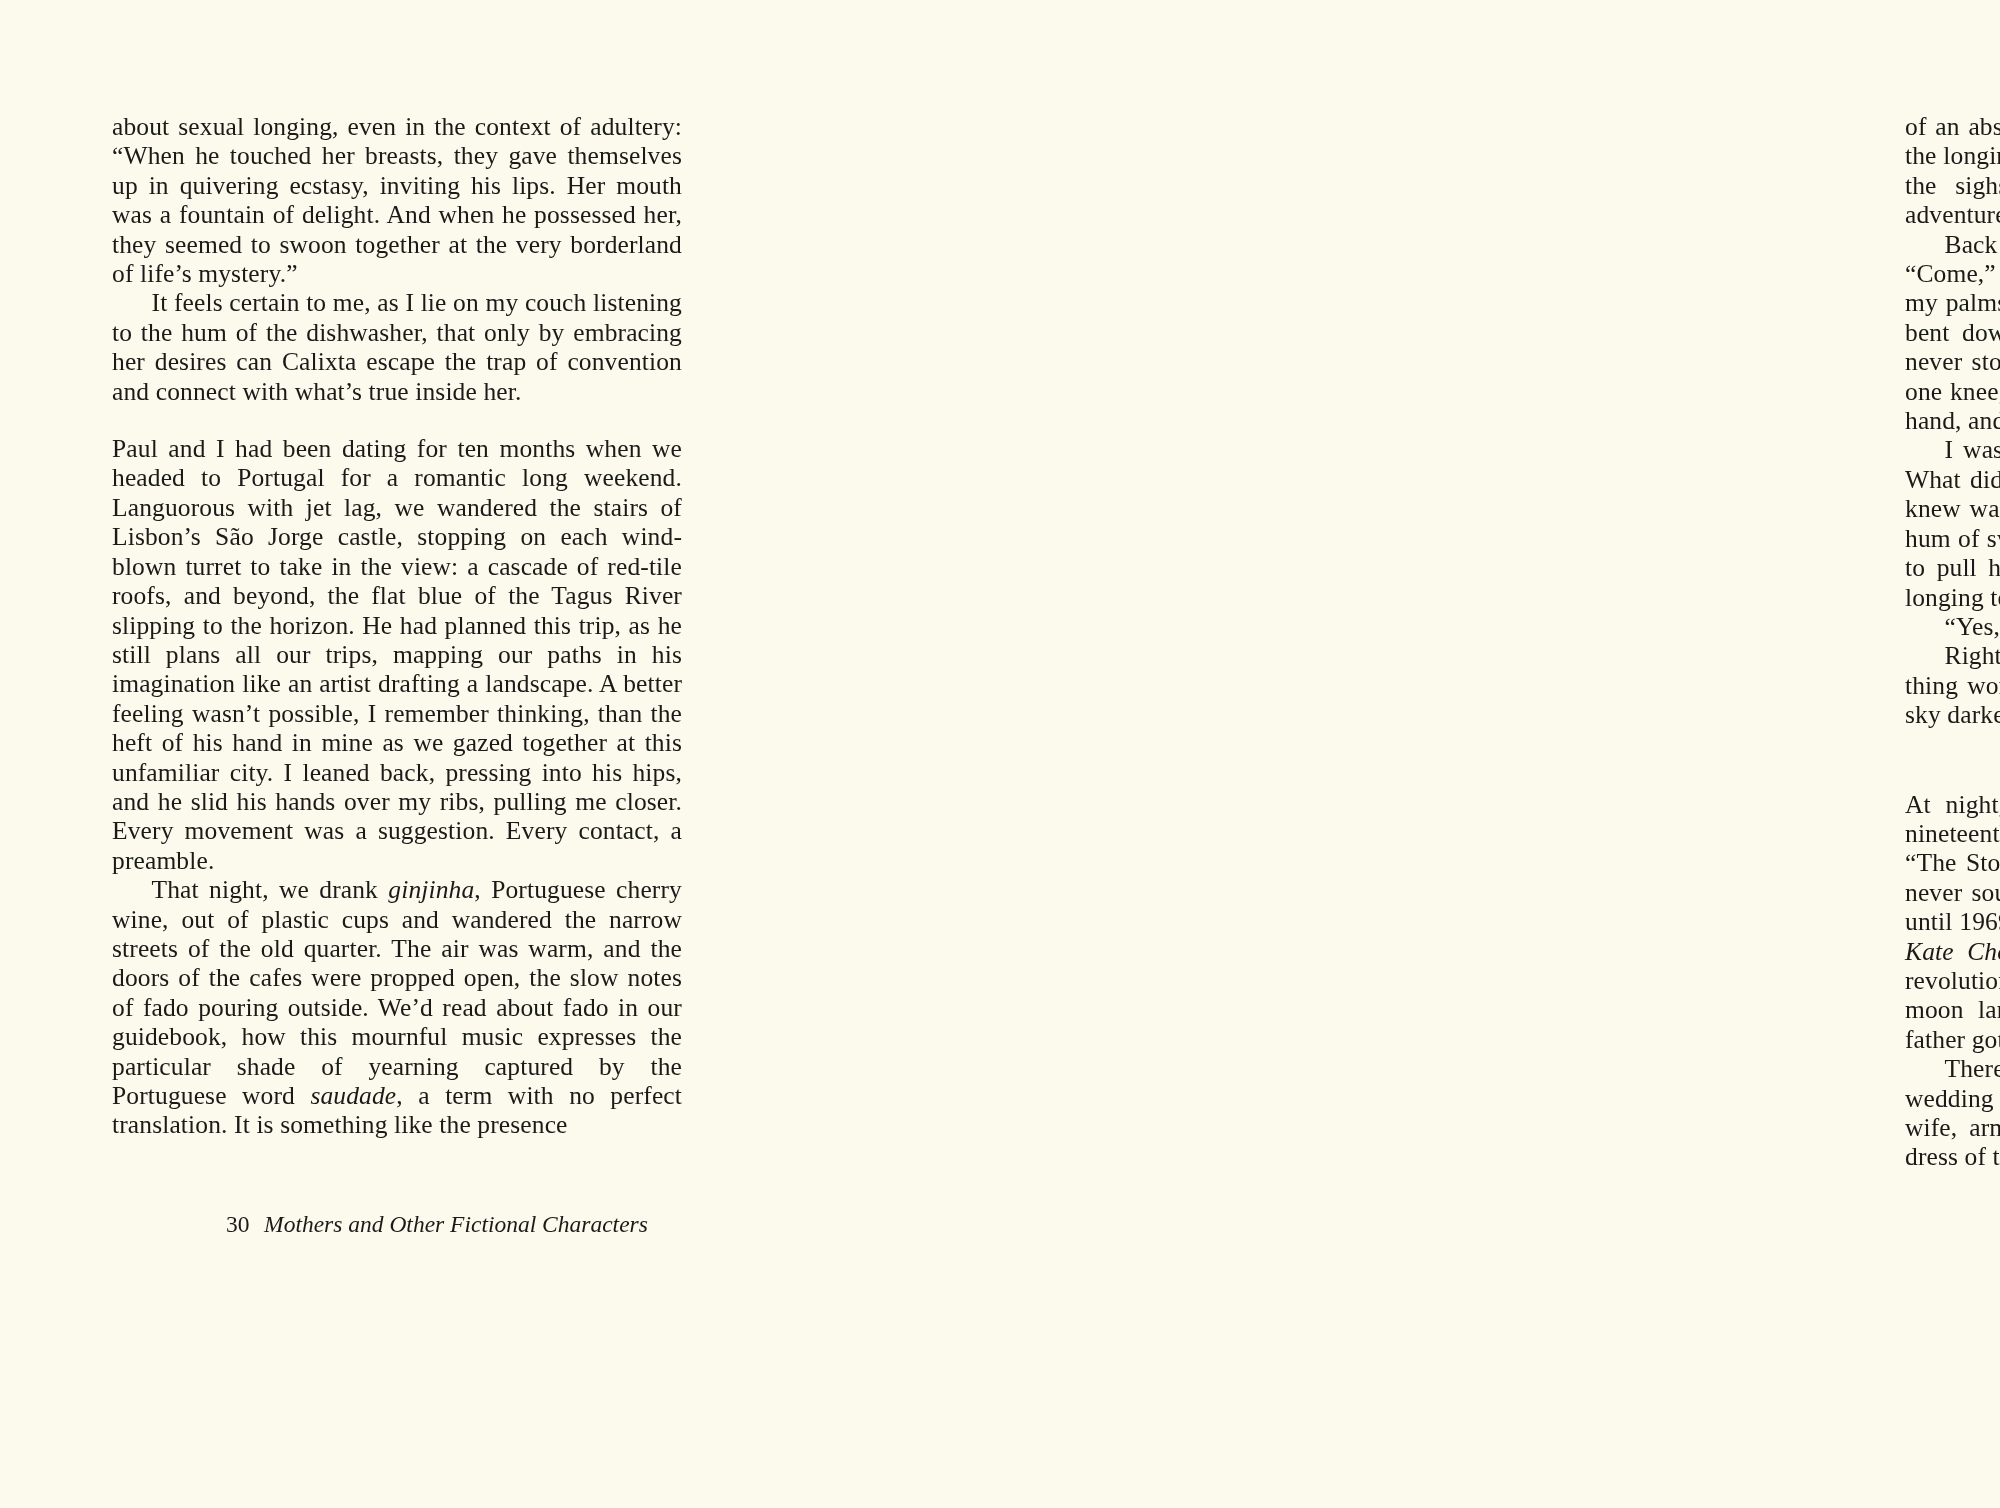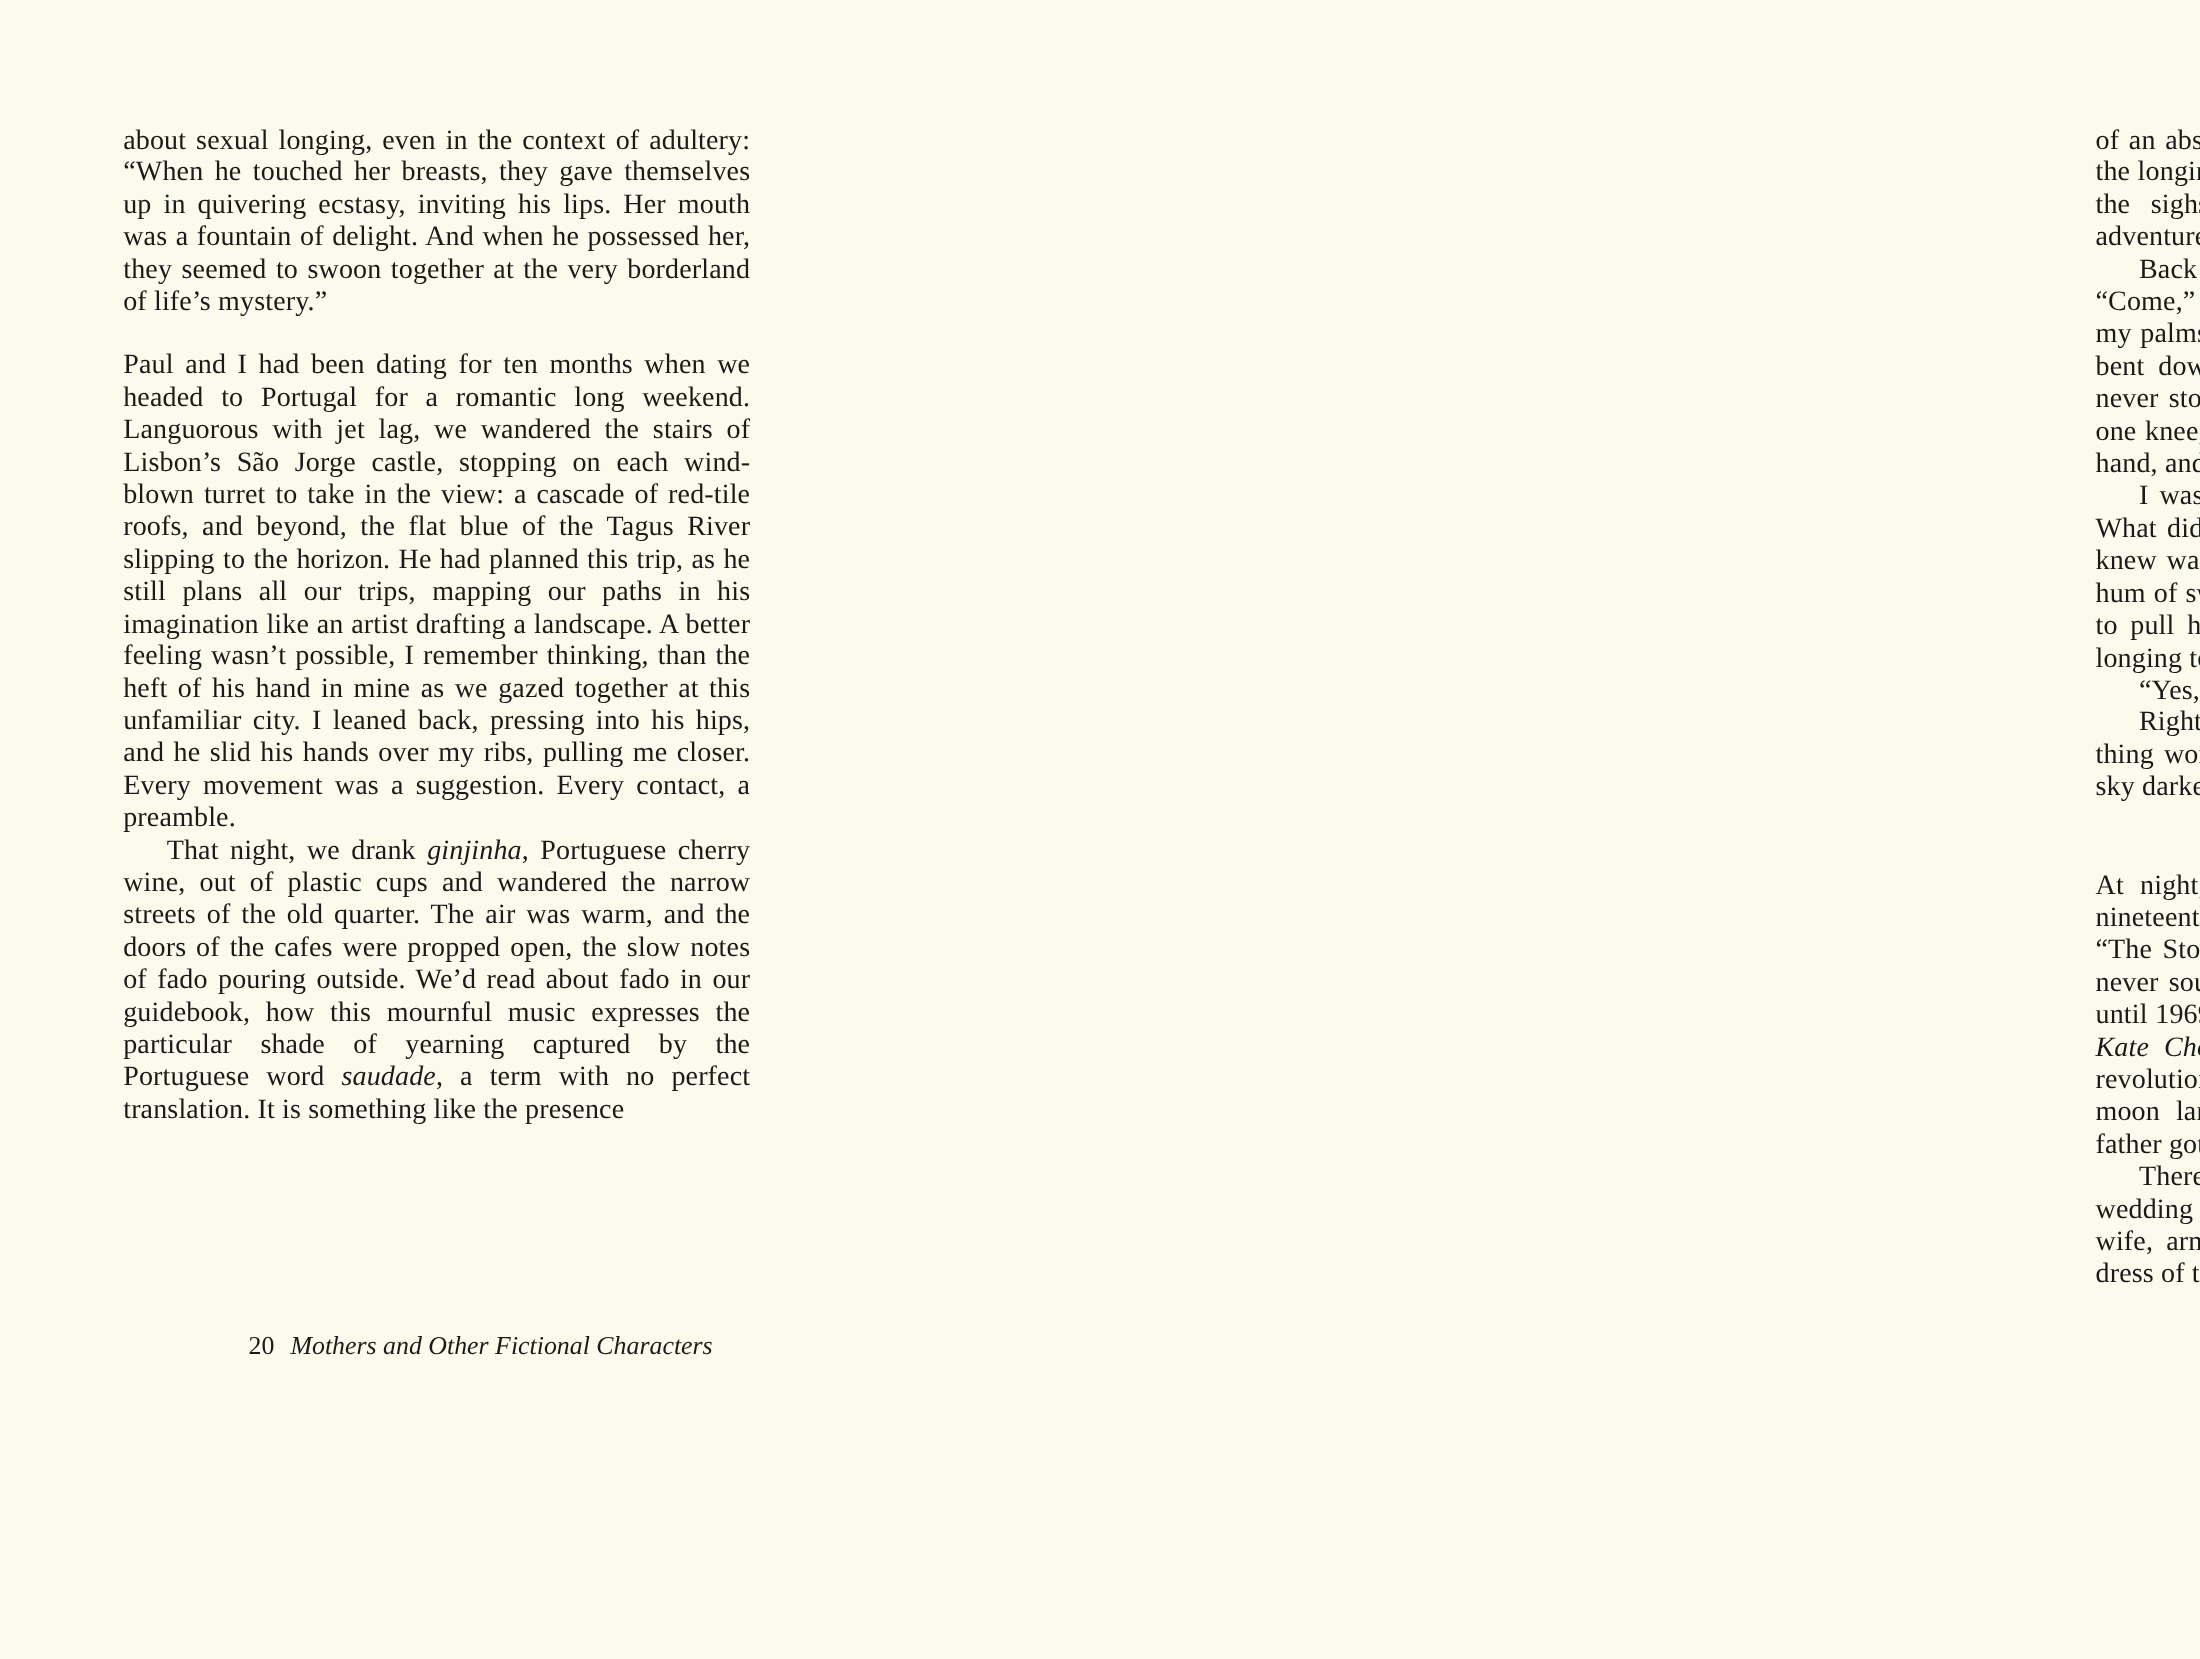--- a/index.html
+++ b/index.html
@@ -98,29 +98,30 @@
 <body>
 
 <div class="spread">
 
   <div class="page page-left">
 
     <div class="text-block">
 
       <p>about sexual longing, even in the context of adultery: “When he touched her breasts, they gave themselves up in quivering ecstasy, inviting his lips. Her mouth was a fountain of delight. And when he possessed her, they seemed to swoon together at the very borderland of life’s mystery.”</p>
 
+      <p class="indent">It feels certain to me, as I lie on my couch listening to the hum of the dishwasher, that only by embracing her desires can Calixta escape the trap of convention and connect with what’s true inside her.</p>
 
       <p class="gap-before">Paul and I had been dating for ten months when we headed to Portugal for a romantic long weekend. Languorous with jet lag, we wandered the stairs of Lisbon’s São Jorge castle, stopping on each wind-blown turret to take in the view: a cascade of red-tile roofs, and beyond, the flat blue of the Tagus River slipping to the horizon. He had planned this trip, as he still plans all our trips, mapping our paths in his imagination like an artist drafting a landscape. A better feeling wasn’t possible, I remember thinking, than the heft of his hand in mine as we gazed together at this unfamiliar city. I leaned back, pressing into his hips, and he slid his hands over my ribs, pulling me closer. Every movement was a suggestion. Every contact, a preamble.</p>
 
       <p class="indent"><span>That night, we drank </span><i>ginjinha</i><span>, Portuguese cherry wine, out of plastic cups and wandered the narrow streets of the old quarter. The air was warm, and the doors of the cafes were propped open, the slow notes of fado pouring outside. We’d read about fado in our guidebook, how this mournful music expresses the particular shade of yearning captured by the Portuguese word </span><i>saudade</i><span>, a term with no perfect translation. It is something like the presence</span></p>
 
     </div>
 
     <div class="footer">
-      <span class="folio">20</span><span class="running-title-italic">Mothers and Other Fictional Characters</span>
+      <span class="folio">30</span><span class="running-title-italic">Mothers and Other Fictional Characters</span>
     </div>
 
   </div>
 
   <div class="page page-right">
 
     <div class="text-block">
 
       <p class="last-line-loose">of an absence, the ache that replaces what’s gone. It’s the longing of the sailor’s wife gazing out at the sea, or the sighs of an old man reflecting on boyhood adventures.</p>
 

